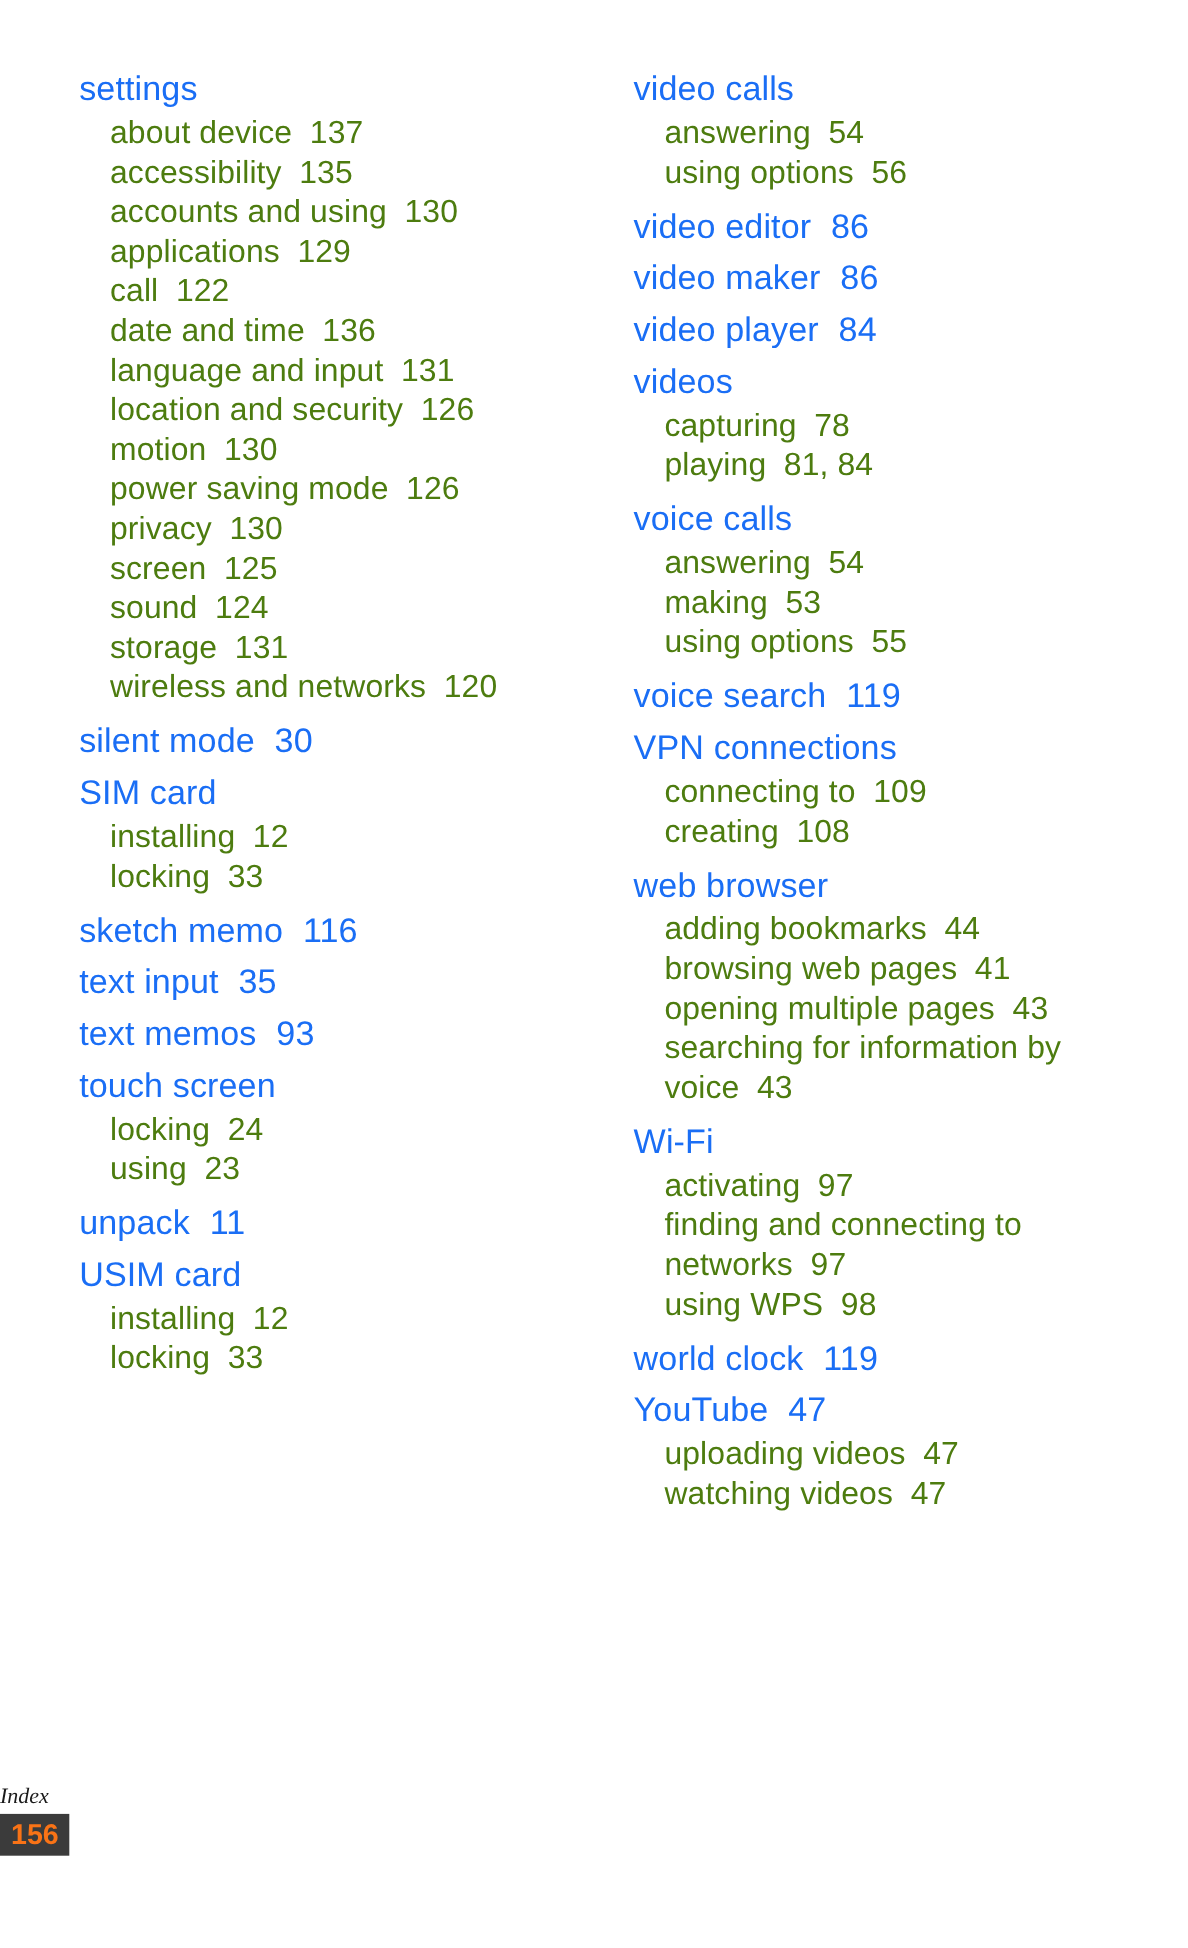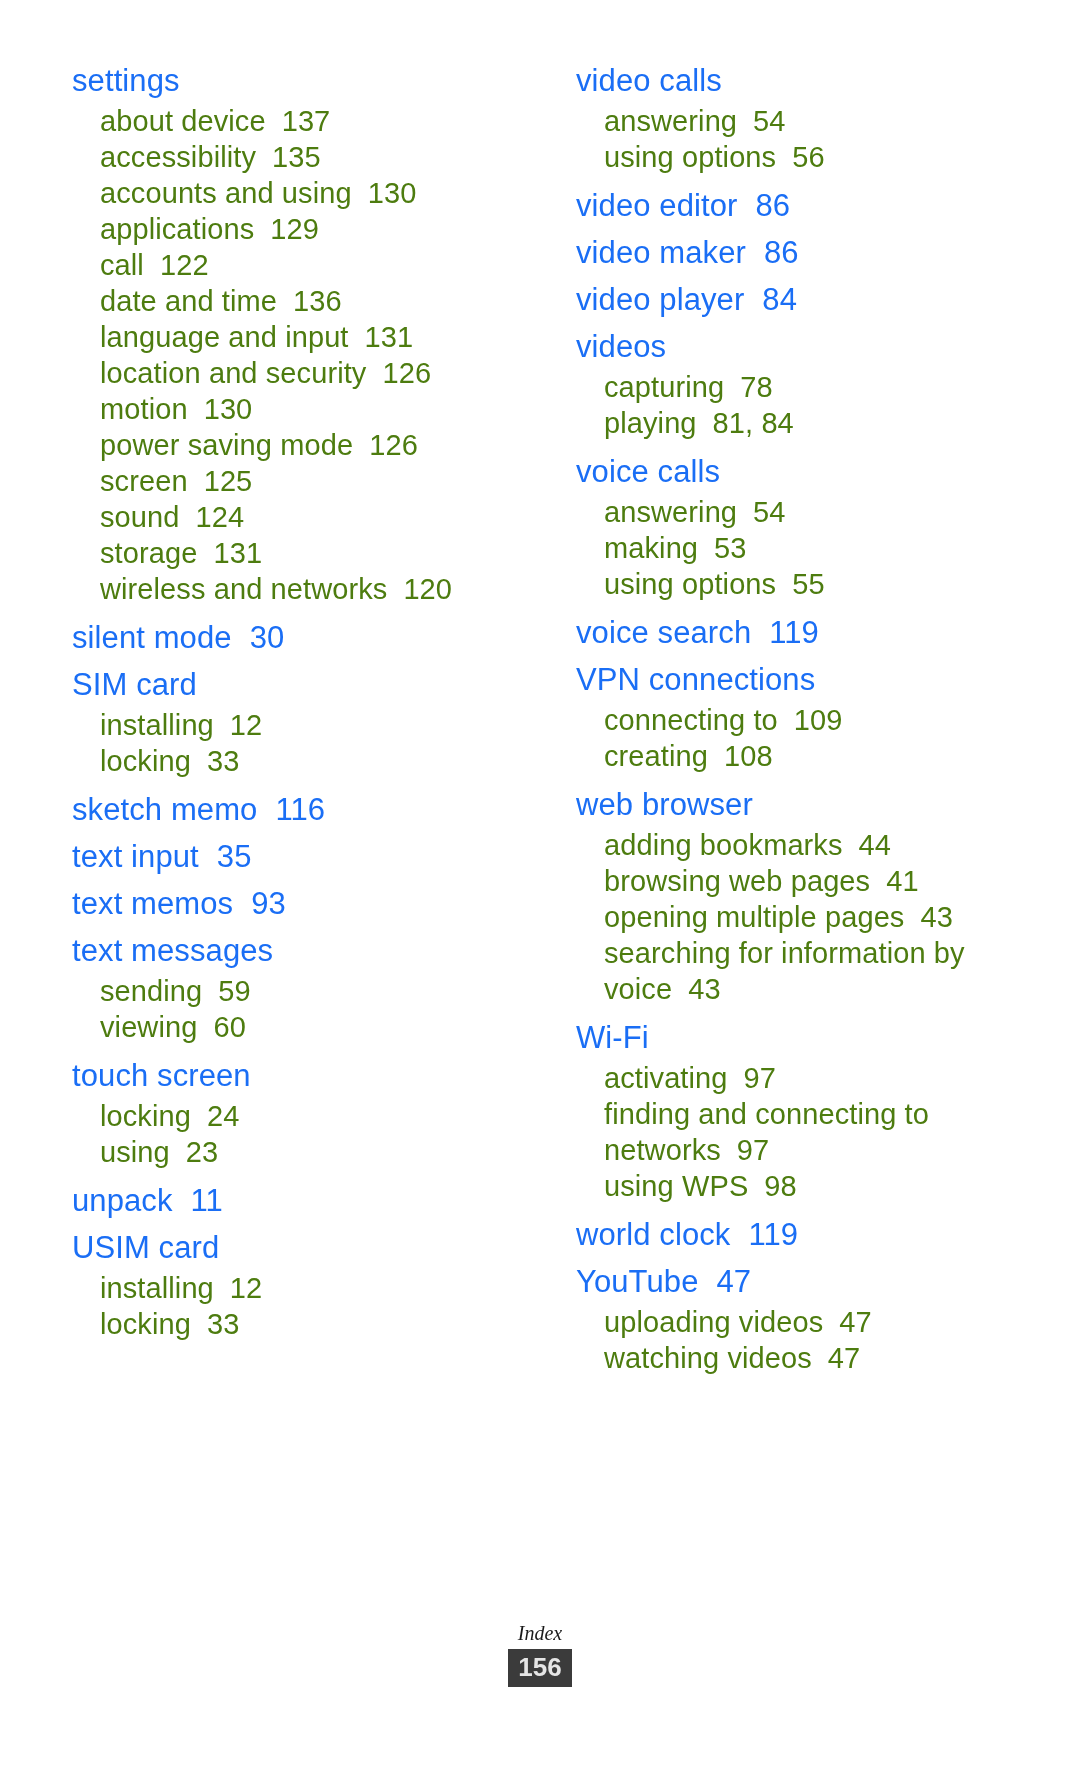--- a/index.html
+++ b/index.html
@@ -75,34 +75,34 @@
   
   .group { margin-bottom: 2px; }
   .group.with-subs { margin-bottom: 8px; }
 
   
   .footer {
     position: absolute;
     left: 0;
     top: 1621px;
     width: 1080px;
-    text-align: center;
+    text-align: left;
   }
   .footer-label {
     font-family: "Liberation Serif", serif;
     font-style: italic;
     font-size: 20px;
     color: #1a1a1a;
     line-height: 24px;
   }
   .footer-pagenum {
     display: inline-block;
     margin-top: 4px;
     background: #3b3b3b;
-    color: #e5e5e5;
+    color: #f97316;
     font-family: "Liberation Sans", sans-serif;
     font-size: 26px;
     font-weight: 700;
     line-height: 32px;
     padding: 2px 10px 4px 10px;
     min-width: 42px;
   }
 </style>
 </head>
 <body>
@@ -117,20 +117,21 @@
             <li class="subentry"><span>about device</span><span class="pg">137</span></li>
             <li class="subentry"><span>accessibility</span><span class="pg">135</span></li>
             <li class="subentry"><span>accounts and using</span><span class="pg">130</span></li>
             <li class="subentry"><span>applications</span><span class="pg">129</span></li>
             <li class="subentry"><span>call</span><span class="pg">122</span></li>
             <li class="subentry"><span>date and time</span><span class="pg">136</span></li>
             <li class="subentry"><span>language and input</span><span class="pg">131</span></li>
             <li class="subentry"><span>location and security</span><span class="pg">126</span></li>
             <li class="subentry"><span>motion</span><span class="pg">130</span></li>
             <li class="subentry"><span>power saving mode</span><span class="pg">126</span></li>
+            <li class="subentry"><span>privacy</span><span class="pg">130</span></li>
             <li class="subentry"><span>screen</span><span class="pg">125</span></li>
             <li class="subentry"><span>sound</span><span class="pg">124</span></li>
             <li class="subentry"><span>storage</span><span class="pg">131</span></li>
             <li class="subentry"><span>wireless and networks</span><span class="pg">120</span></li>
           </ul>
         </div>
         <div class="group">
           <div class="headword">silent mode<span class="pg">30</span></div>
         </div>
         <div class="group with-subs">
@@ -143,27 +144,20 @@
         <div class="group">
           <div class="headword">sketch memo<span class="pg">116</span></div>
         </div>
         <div class="group">
           <div class="headword">text input<span class="pg">35</span></div>
         </div>
         <div class="group">
           <div class="headword">text memos<span class="pg">93</span></div>
         </div>
         <div class="group with-subs">
-          <div class="headword">text messages</div>
-          <ul class="sublist">
-            <li class="subentry"><span>sending</span><span class="pg">59</span></li>
-            <li class="subentry"><span>viewing</span><span class="pg">60</span></li>
-          </ul>
-        </div>
-        <div class="group with-subs">
           <div class="headword">touch screen</div>
           <ul class="sublist">
             <li class="subentry"><span>locking</span><span class="pg">24</span></li>
             <li class="subentry"><span>using</span><span class="pg">23</span></li>
           </ul>
         </div>
         <div class="group">
           <div class="headword">unpack<span class="pg">11</span></div>
         </div>
         <div class="group with-subs">

